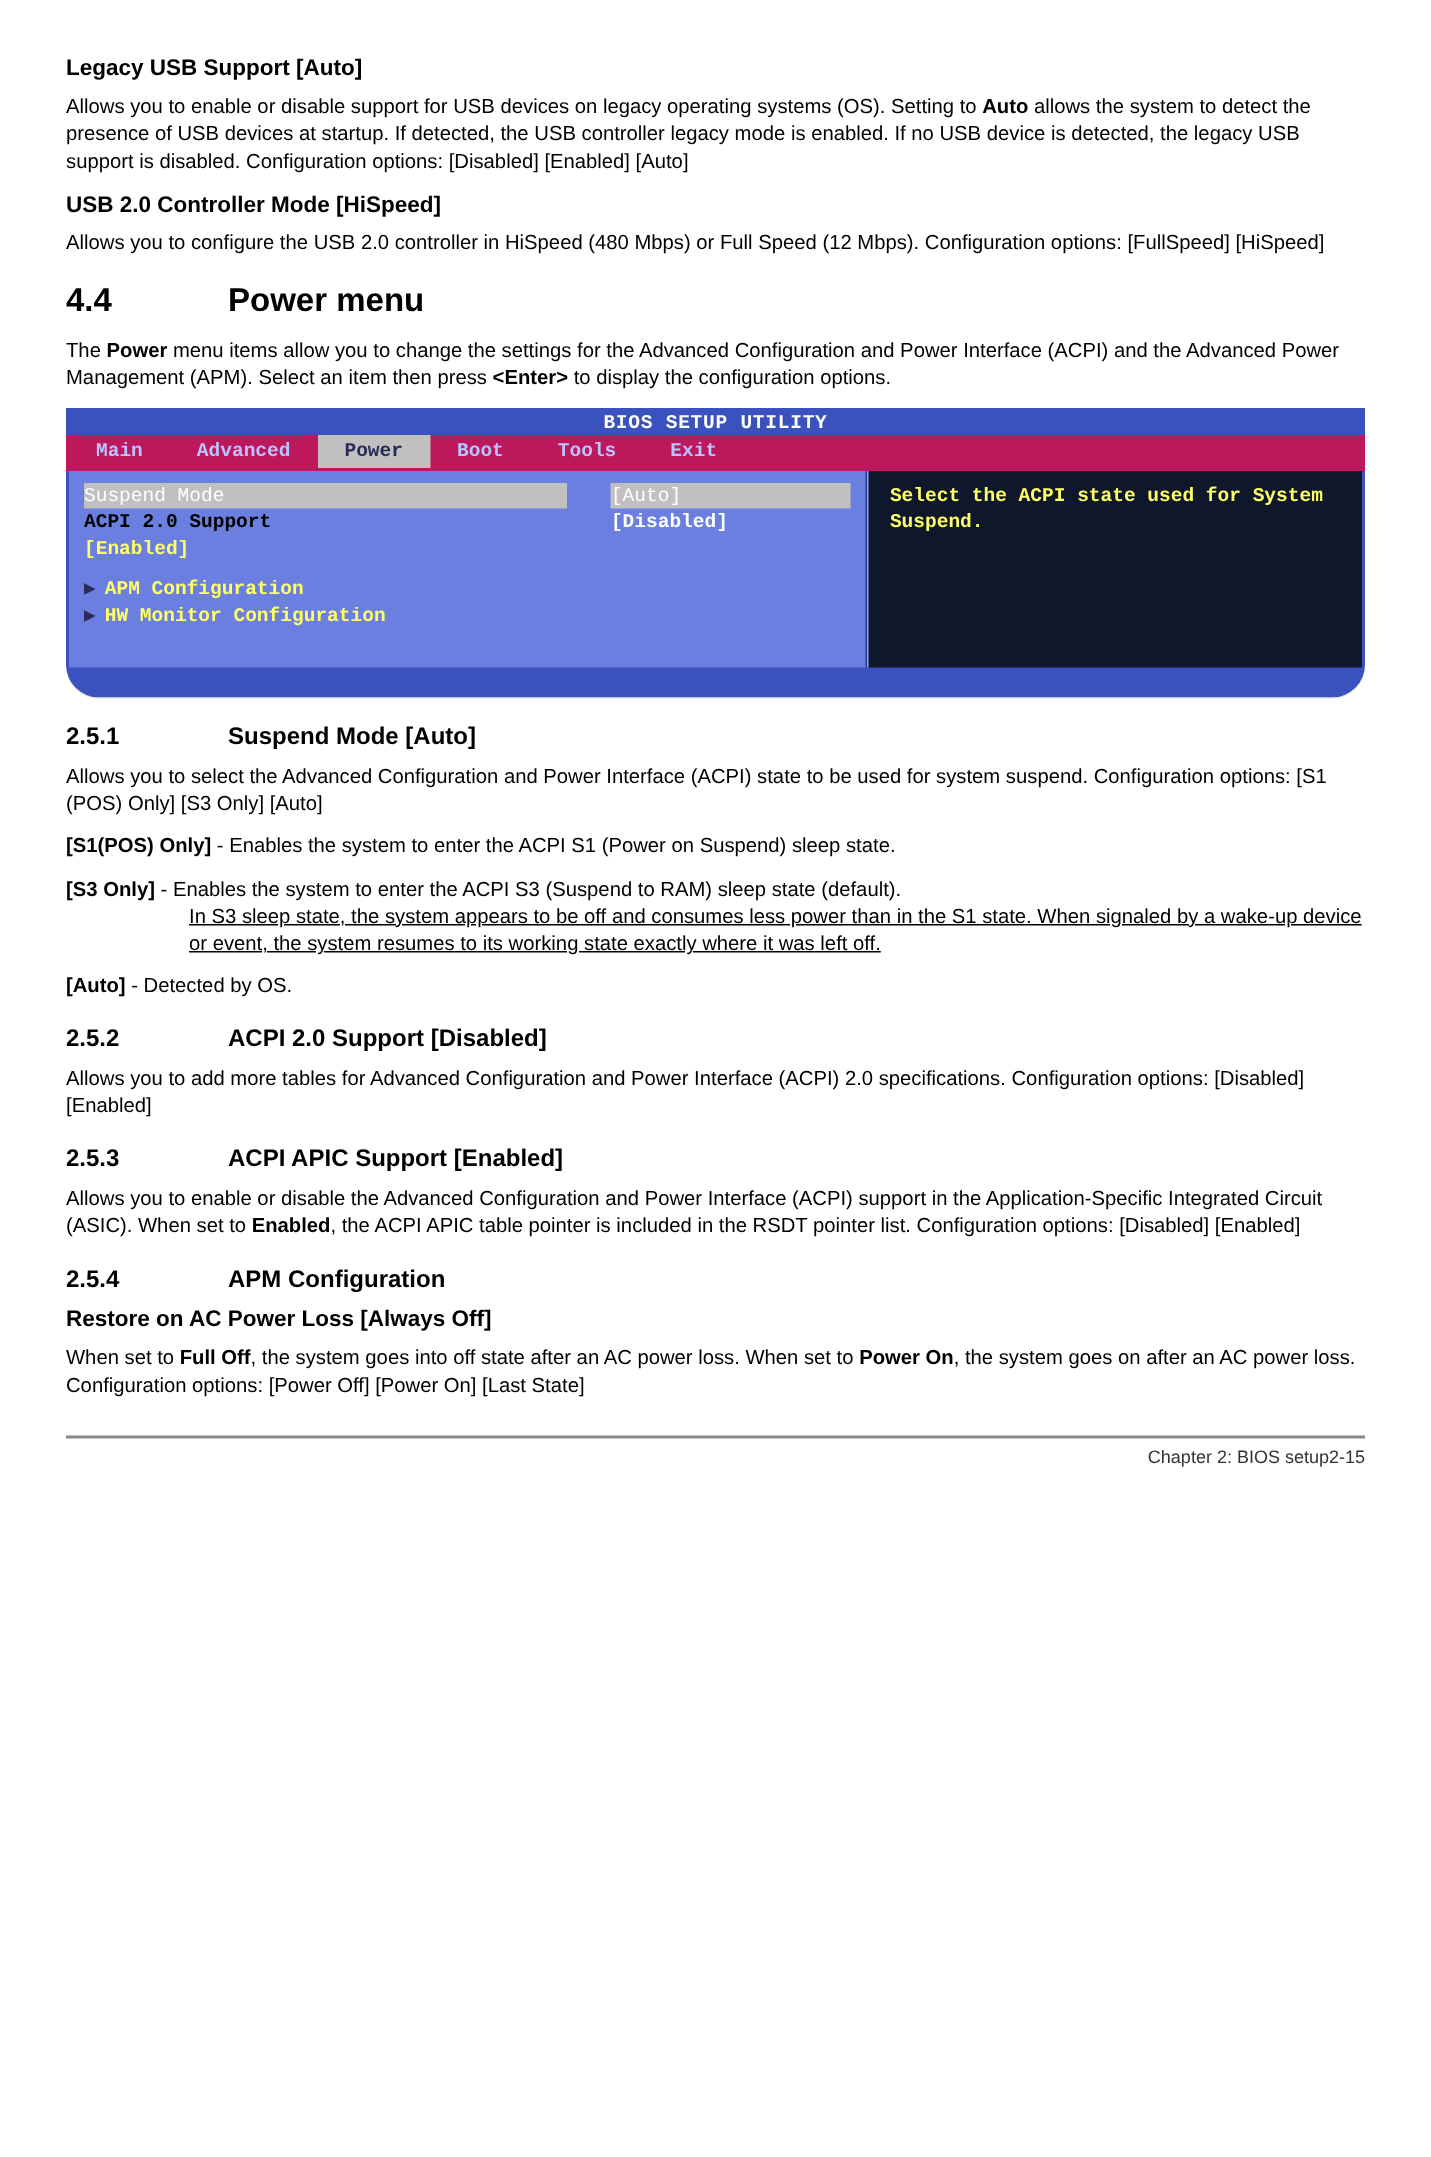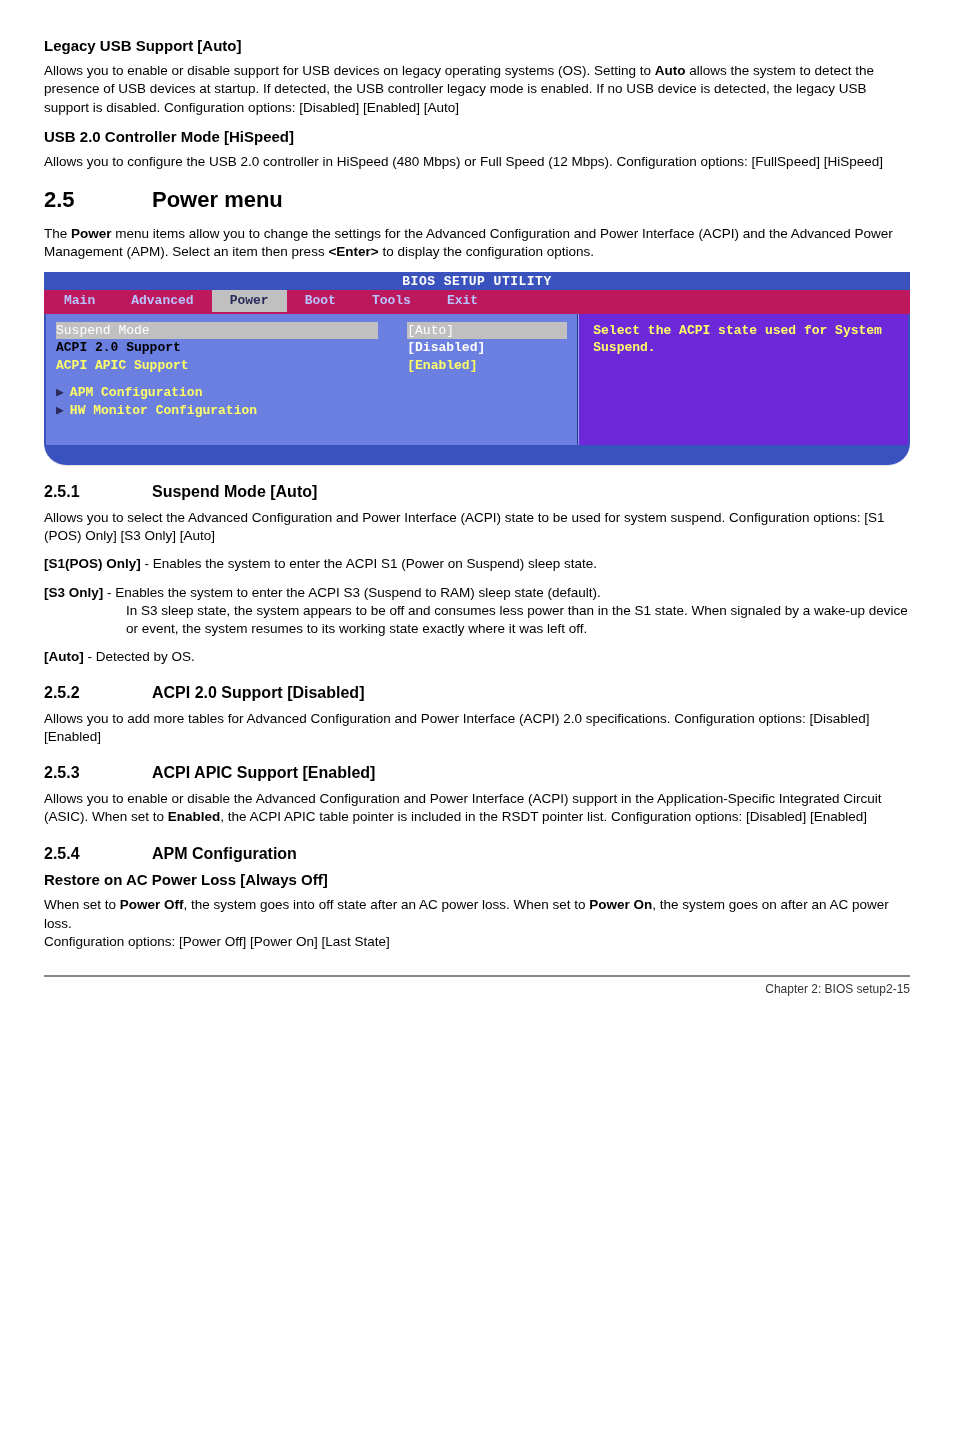--- a/index.html
+++ b/index.html
@@ -76,21 +76,21 @@
   }
   .bios-left {
     flex: 1.7;
     background: #6a7fe0;
     padding: 8px 10px 26px 10px;
     color: #2a2a5a;
     border-right: 1px solid #2a3a8a;
   }
   .bios-right {
     flex: 1;
-    background: #6d28d9;
+    background: #0f172a;
     padding: 8px 14px 26px 14px;
     color: #ffff66;
     font-weight: bold;
     border-left: 1px solid #8fa0ff;
   }
   .bios-line { display:flex;gap:29px; }
   .bios-label { flex:1; }
   .bios-val { width: 160px; color:#2a2a5a; }
   .bios-left .hl .bios-label { background:#c0c0c0; color:#2a2a5a; display:inline-block; }
   .bios-left .hl .bios-val { background:#c0c0c0; color:#2a2a5a; }
@@ -118,21 +118,21 @@
 
 <h3 class="minor">Legacy USB Support [Auto]</h3>
 <p>
   <span>Allows you to enable or disable support for USB devices on legacy operating systems (OS). Setting to </span><b>Auto</b><span> allows the system to detect the presence of USB devices at startup. If detected, the USB controller legacy mode is enabled. If no USB device is detected, the legacy USB support is disabled. Configuration options: [Disabled] [Enabled] [Auto]</span>
 </p>
 
 <h3 class="minor">USB 2.0 Controller Mode [HiSpeed]</h3>
 <p>Allows you to configure the USB 2.0 controller in HiSpeed (480 Mbps) or Full Speed (12 Mbps). Configuration options: [FullSpeed] [HiSpeed]</p>
 
 <h2 class="section">
-  <span class="num">2.5</span><span>Power menu</span>
+  <span class="num">4.4</span><span>Power menu</span>
 </h2>
 <p>
   <span>The </span><b>Power</b><span> menu items allow you to change the settings for the Advanced Configuration and Power Interface (ACPI) and the Advanced Power Management (APM). Select an item then press </span><b>&lt;Enter&gt;</b><span> to display the configuration options.</span>
 </p>
 
 <div class="bios-box">
   <div class="bios-title">BIOS SETUP UTILITY</div>
   <div class="bios-menu">
     <span>Main</span>
     <span>Advanced</span>
@@ -145,40 +145,39 @@
     <div class="bios-left">
       <div class="bios-line hl">
         <span class="bios-label" style="color:#fff;">Suspend Mode</span>
         <span class="bios-val" style="color:#fff;">[Auto]</span>
       </div>
       <div class="bios-line">
         <span class="bios-label" style="color:#000000;font-weight:bold;">ACPI 2.0 Support</span>
         <span class="bios-val" style="color:#ffffff;font-weight:bold;">[Disabled]</span>
       </div>
       <div class="bios-line">
-        <span class="bios-label" style="color:#ffff66;font-weight:bold;">ACPI APIC Support</span>
         <span class="bios-val" style="color:#ffff66;font-weight:bold;">[Enabled]</span>
       </div>
       <div class="config"><span class="tri">▶</span><span>APM Configuration</span></div>
       <div class="config" style="margin-top:0;"><span class="tri">▶</span><span>HW Monitor Configuration</span></div>
     </div>
     <div class="bios-right">Select the ACPI state used for System Suspend.</div>
   </div>
 </div>
 
 <h3 class="sub">
   <span class="num">2.5.1</span><span>Suspend Mode [Auto]</span>
 </h3>
 <p>Allows you to select the Advanced Configuration and Power Interface (ACPI) state to be used for system suspend. Configuration options: [S1 (POS) Only] [S3 Only] [Auto]</p>
 <p>
   <b>[S1(POS) Only]</b><span> - Enables the system to enter the ACPI S1 (Power on Suspend) sleep state.</span>
 </p>
 <p>
   <b>[S3 Only]</b><span> - Enables the system to enter the ACPI S3 (Suspend to RAM) sleep state (default).</span>
-  <span class="indent-block2" style="display:block;">In S3 sleep state, the system appears to be off and consumes less power than in the S1 state. When signaled by a wake-up device or event, the system resumes to its working state exactly where it was left off.</span>
+  <span class="indent-block2" style="display:block;text-decoration:underline;">In S3 sleep state, the system appears to be off and consumes less power than in the S1 state. When signaled by a wake-up device or event, the system resumes to its working state exactly where it was left off.</span>
 </p>
 <p>
   <b>[Auto]</b><span> - Detected by OS.</span>
 </p>
 
 <h3 class="sub">
   <span class="num">2.5.2</span><span>ACPI 2.0 Support [Disabled]</span>
 </h3>
 <p>Allows you to add more tables for Advanced Configuration and Power Interface (ACPI) 2.0 specifications. Configuration options: [Disabled] [Enabled]</p>
 
@@ -188,20 +187,20 @@
 <p>
   <span>Allows you to enable or disable the Advanced Configuration and Power Interface (ACPI) support in the Application-Specific Integrated Circuit (ASIC). When set to </span><b>Enabled</b><span>, the ACPI APIC table pointer is included in the RSDT pointer list. Configuration options: [Disabled] [Enabled]</span>
 </p>
 
 <h3 class="sub">
   <span class="num">2.5.4</span><span>APM Configuration</span>
 </h3>
 
 <h3 class="minor">Restore on AC Power Loss [Always Off]</h3>
 <p>
-  <span>When set to </span><b>Power Off</b><span>, the system goes into off state after an AC power loss. When set to </span><b>Power On</b><span>, the system goes on after an AC power loss.</span><br>
+  <span>When set to </span><b>Full Off</b><span>, the system goes into off state after an AC power loss. When set to </span><b>Power On</b><span>, the system goes on after an AC power loss.</span><br>
   <span>Configuration options: [Power Off] [Power On] [Last State]</span>
 </p>
 
 <div class="footer-line">
   <span>Chapter 2: BIOS setup</span>
   <span>2-15</span>
 </div>
 
 </body></html>

